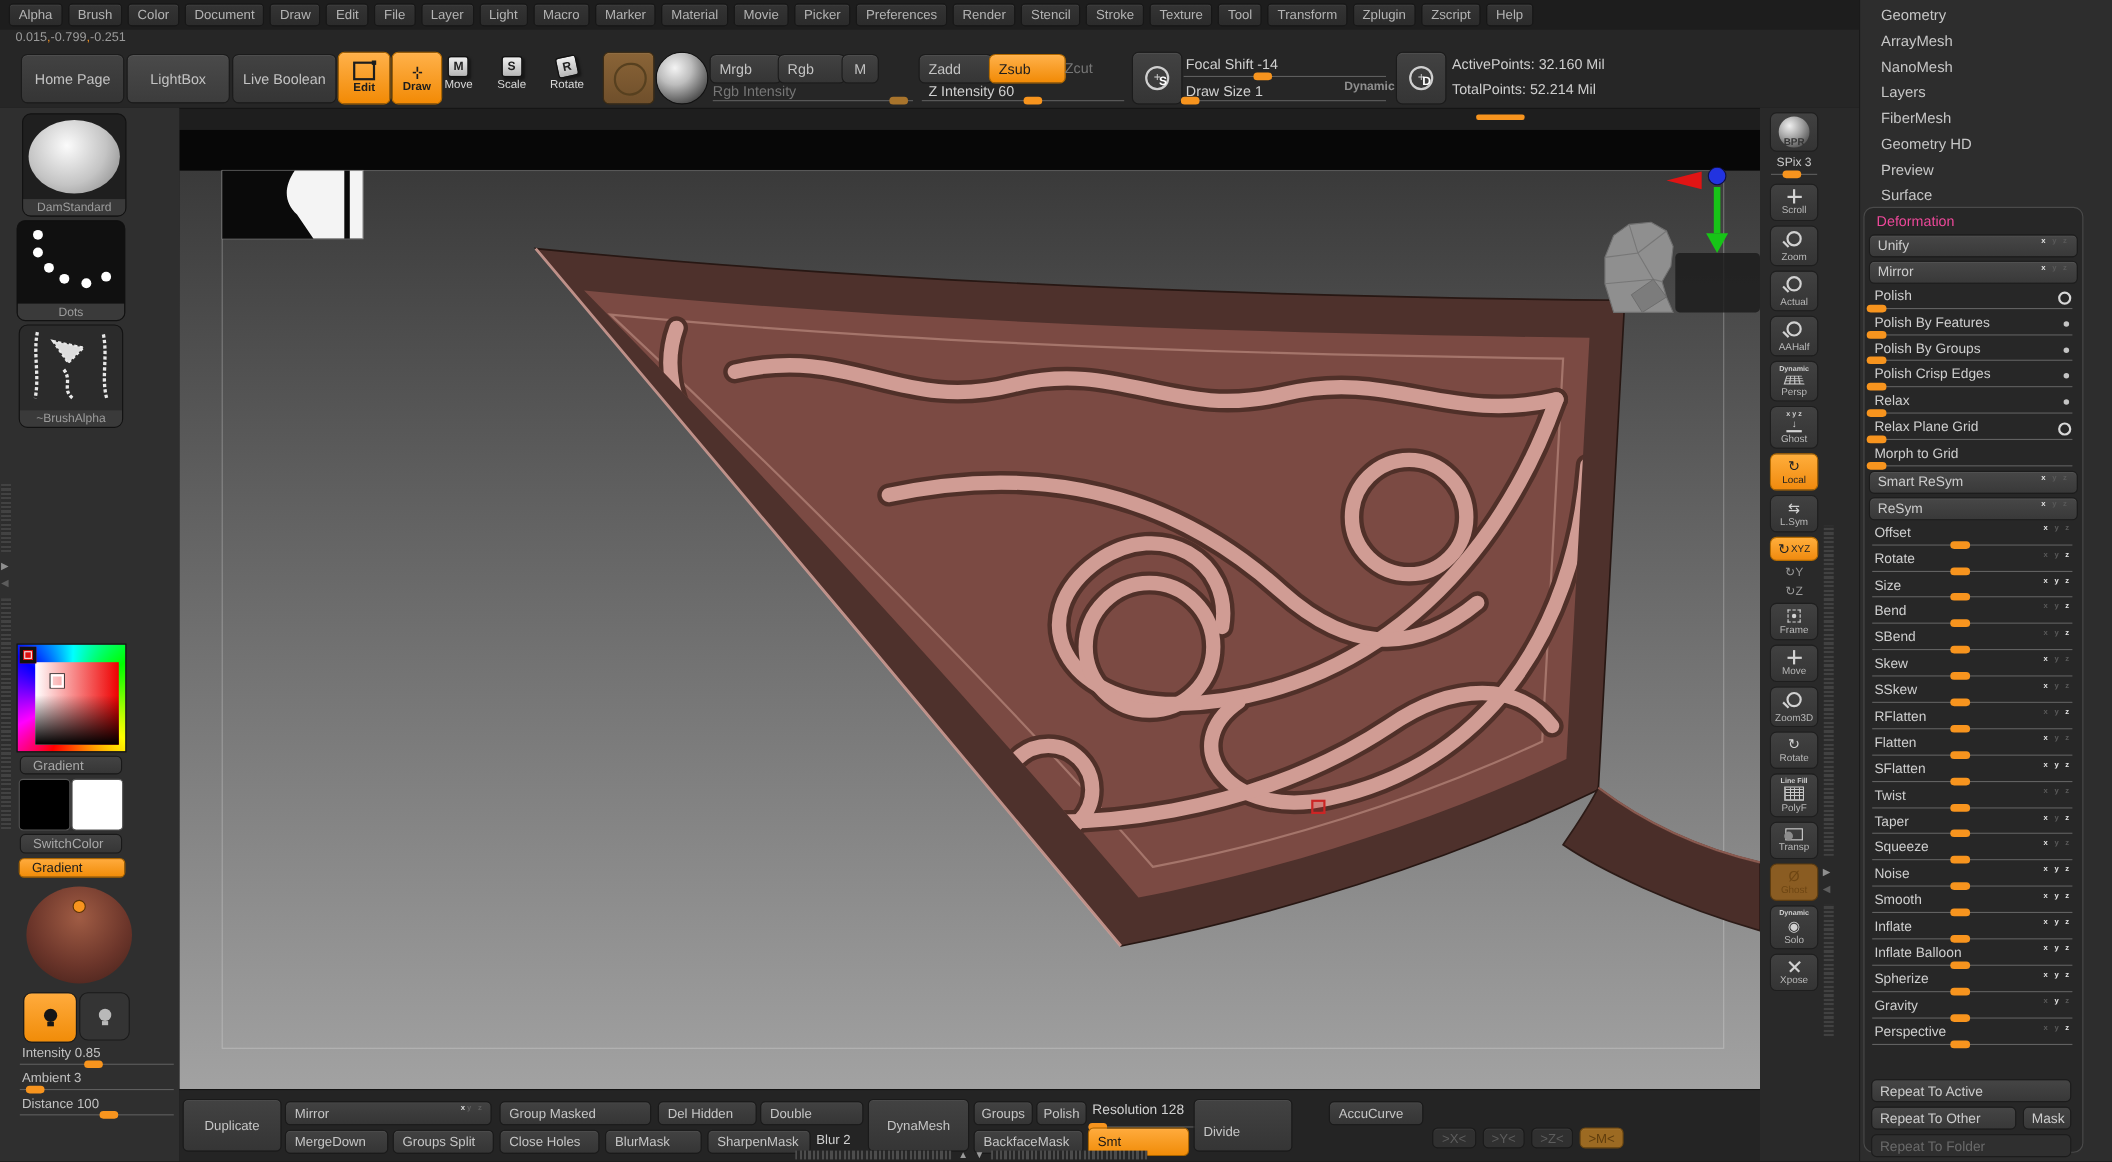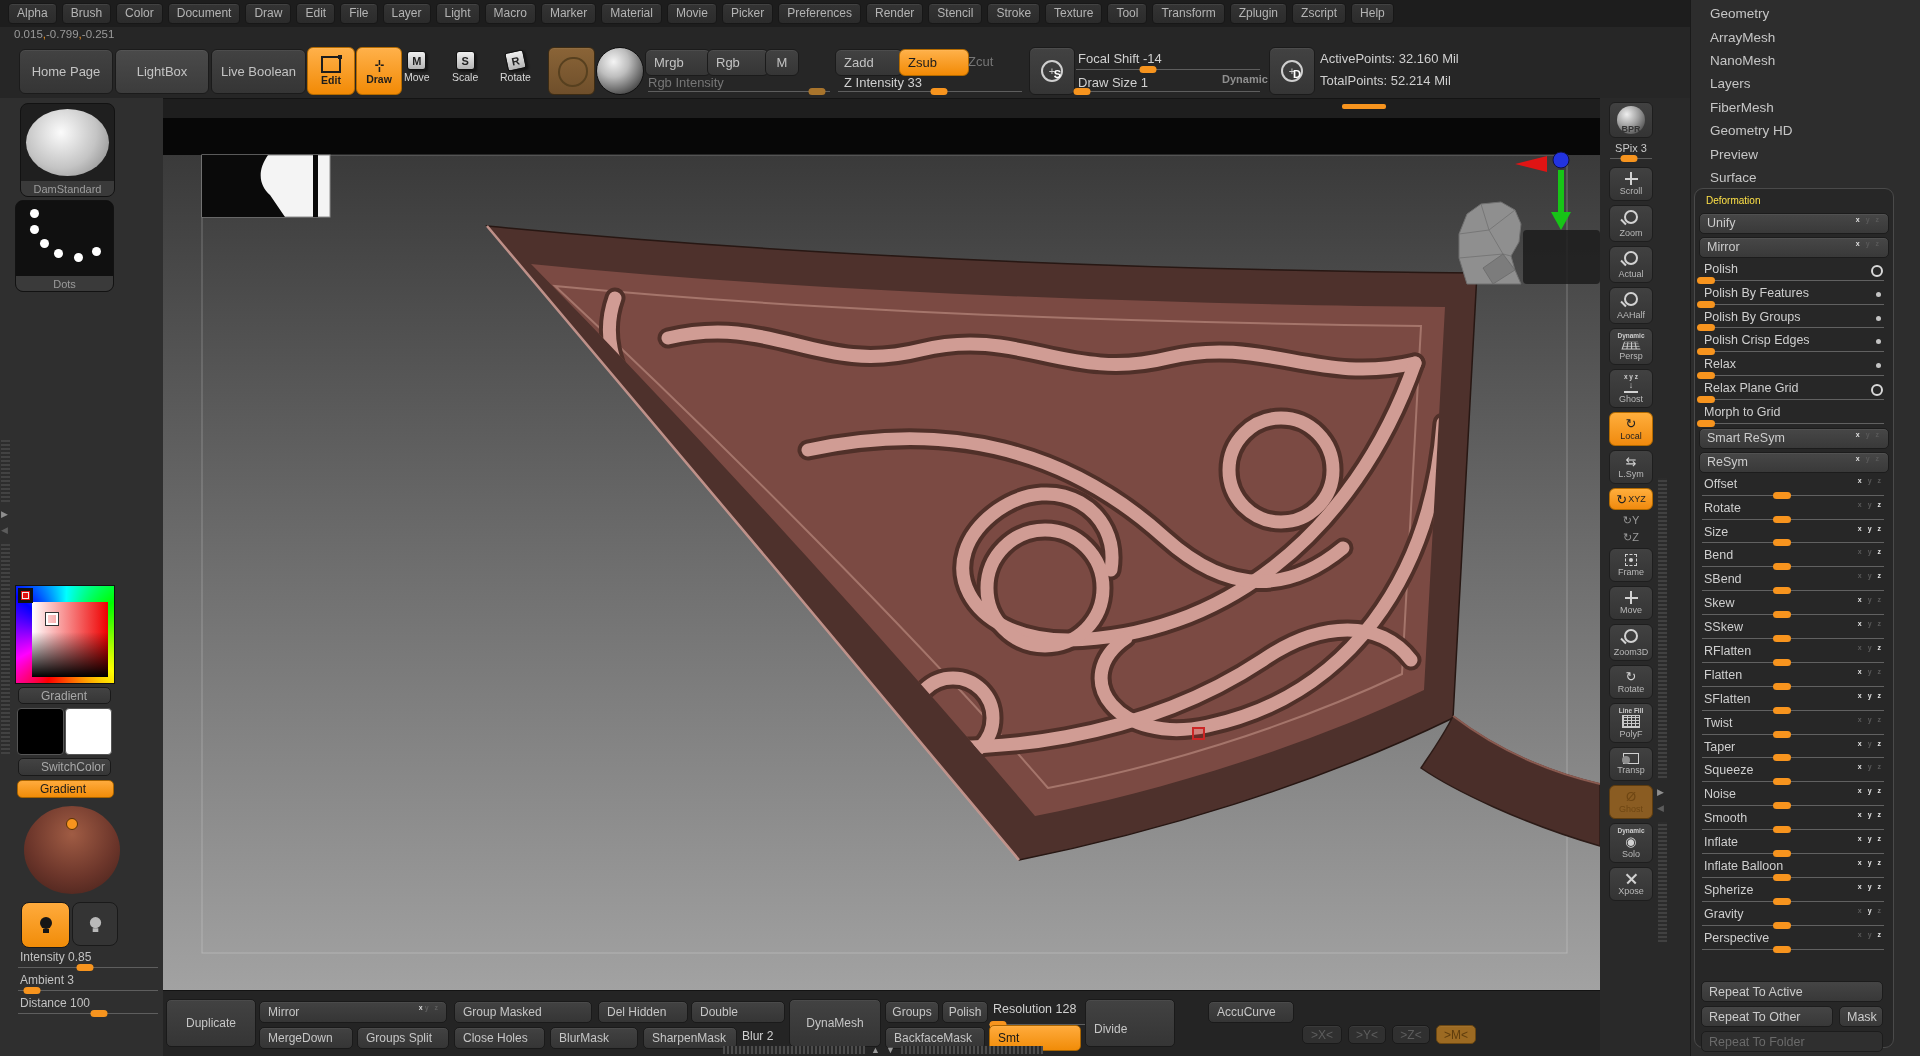--- a/index.html
+++ b/index.html
@@ -31,21 +31,21 @@
   .sbrush-ic{position:relative;color:#e2e2e2;}
   .sbrush-ic .ring{width:18px;height:18px;border:2px solid #cfcfcf;border-radius:50%;display:flex;align-items:center;justify-content:center;font-size:11px;color:#cfcfcf;}
   .sbrush-ic .key{position:absolute;right:2px;bottom:2px;font-size:11px;font-weight:bold;color:#fff;}
   .dynamic-lbl{position:absolute;font-size:11px;font-weight:bold;color:#8f8f8f;}
   #orange-dash{position:absolute;left:1342px;top:104px;width:44px;height:5px;background:#f7941e;border-radius:2px;}
   
   #left-tray{position:absolute;left:0;top:98px;width:163px;height:958px;background:#2f2f2f;}
   .thumb{position:absolute;background:#1f1f1f;border:1px solid #121212;border-radius:8px;overflow:hidden;}
   .thumb .img{position:absolute;inset:0;bottom:15px;}
   .thumb .lbl{position:absolute;left:0;right:0;bottom:0;height:15px;background:#3a3a3a;color:#9c9c9c;font-size:11px;display:flex;align-items:center;justify-content:center;white-space:nowrap;overflow:hidden;}
-  .tray-btn{position:absolute;background:linear-gradient(#434343,#363636);border:1px solid #191919;border-radius:5px;color:#a8a8a8;font-size:12px;display:flex;align-items:center;padding-left:22px;box-sizing:border-box;}
+  .tray-btn{position:absolute;background:linear-gradient(#434343,#363636);border:1px solid #191919;border-radius:5px;color:#a8a8a8;font-size:12px;display:flex;align-items:center;padding-left:11px;box-sizing:border-box;}
   .tray-btn.orange{background:linear-gradient(#ffab3d,#f18c08);color:#1c1c1c;border-color:#a96400;}
   .swatch{position:absolute;border:1px solid #555;border-radius:4px;}
   .mini-slider-lbl{position:absolute;font-size:12px;color:#c2c2c2;white-space:nowrap;}
   .divider-dots{position:absolute;width:9px;background:repeating-linear-gradient(0deg,#474747 0 2px,#2c2c2c 2px 4px);opacity:.8;}
   .div-arrow{position:absolute;font-size:9px;color:#8f8f8f;line-height:9px;}
   .bulb-btn{position:absolute;border-radius:8px;display:flex;align-items:center;justify-content:center;border:1px solid #1a1a1a;}
   .bulb-btn.on{background:linear-gradient(#ffab3d,#f18c08);color:#161616;}
   .bulb-btn.off{background:#343434;color:#b9b9b9;}
   
   #canvas{position:absolute;left:163px;top:118px;width:1437px;height:872px;}
@@ -91,21 +91,21 @@
   .ic-frame::before{content:"";position:absolute;inset:0;border:1px dashed #d2d2d2;}
   .ic-frame::after{content:"";position:absolute;left:4px;top:4px;width:4px;height:4px;border-radius:50%;background:#d2d2d2;}
   .ic-transp{width:14px;height:9px;border:1px solid #d2d2d2;position:relative;}
   .ic-transp::after{content:"";position:absolute;left:-2px;top:2px;width:8px;height:8px;border-radius:50%;background:#8d8d8d;}
   .ic-floor{width:14px;height:10px;border-bottom:2px solid #d2d2d2;text-align:center;font-size:9px;line-height:8px;color:#d2d2d2;}
   
   #right-panel{position:absolute;left:1690px;top:0;width:230px;height:1056px;background:#2d2d2d;border-left:1px solid #1a1a1a;}
   #sections{position:absolute;left:0;top:2px;width:230px;}
   .section-row{height:23.4px;display:flex;align-items:center;padding-left:19px;font-size:13.5px;color:#c6c6c6;}
   #deform-panel{position:absolute;left:3px;top:188px;width:200px;height:860px;background:#272727;border:1px solid #4a4a4a;border-radius:9px;box-sizing:border-box;}
-  #deform-title{height:22px;display:flex;align-items:center;padding-left:11px;font-size:10px;color:#fde047;}
+  #deform-title{height:22px;display:flex;align-items:center;padding-left:11px;font-size:13px;color:#ec4899;}
   #deform-items{position:absolute;left:3px;right:3px;top:23px;}
   .def-row{position:relative;height:23.9px;}
   .def-btn{position:absolute;inset:1px 1px 2px 1px;background:linear-gradient(#474747,#393939);border:1px solid #1c1c1c;border-radius:5px;color:#cccccc;font-size:12.5px;display:flex;align-items:center;padding-left:7px;box-shadow:inset 0 1px rgba(255,255,255,.06);}
   .def-lbl{position:absolute;left:6px;top:2px;font-size:12.5px;color:#cfcfcf;white-space:nowrap;}
   .def-track{position:absolute;left:4px;right:6px;bottom:3px;height:1px;background:#616161;}
   .def-handle{position:absolute;bottom:0;width:18px;height:7px;background:#f7941e;border-radius:4px;transform:translateX(-50%);}
   .def-xyz{position:absolute;right:7px;top:2px;font-size:7px;font-weight:bold;letter-spacing:2px;color:#595959;}
   .def-xyz .on{color:#e2e2e2;}
   .def-dot{position:absolute;right:9px;top:8px;width:5px;height:5px;border-radius:50%;background:#c4c4c4;}
   .def-circle{position:absolute;right:7px;top:5px;width:8px;height:8px;border-radius:50%;border:2px solid #d8d8d8;}
@@ -181,21 +181,21 @@
     <div class="tb-btn" style="left:707px;top:22px;width:52px;height:25px;justify-content:flex-start;padding-left:8px;">Rgb</div>
     <div class="tb-btn" style="left:765px;top:22px;width:32px;height:25px;">M</div>
     <div class="flat-label dim-label" style="left:648px;top:48px;">Rgb Intensity</div>
     <div class="track" style="left:648px;top:64px;width:182px;">
       <div class="handle dim" style="top: -3px; left: 93%;"></div>
     </div>
 
     <div class="tb-btn" style="left:835px;top:22px;width:58px;height:25px;justify-content:flex-start;padding-left:8px;">Zadd</div>
     <div class="tb-btn tb-orange" style="left:899px;top:22px;width:60px;height:25px;justify-content:flex-start;padding-left:8px;">Zsub</div>
     <div class="flat-label dim-label" style="left:968px;top:27px;">Zcut</div>
-    <div class="flat-label" style="left:844px;top:48px;">Z Intensity 33</div>
+    <div class="flat-label" style="left:844px;top:48px;">Z Intensity 60</div>
     <div class="track" style="left:838px;top:64px;width:184px;">
       <div class="handle" style="top: -3px; left: 55%;"></div>
     </div>
 
     <div class="tb-btn" style="left:1029px;top:20px;width:44px;height:46px;">
       <span class="sbrush-ic">
         <span class="ring">+</span>
           <span class="key">S</span>
       </span>
     </div>
@@ -306,20 +306,31 @@
       <div class="lbl">DamStandard</div>
     </div>
 
     <div class="thumb" style="left:15px;top:102px;width:97px;height:90px;background:#101010;">
       <div class="img" style="background:#101010;">
         <span style="position:absolute;left:14px;top:8px;width:9px;height:9px;border-radius:50%;background:#fff;box-shadow:0 16px 0 #fff, 10px 30px 0 #fff, 24px 40px 0 #fff, 44px 44px 0 #fff, 62px 38px 0 #fff;"></span>
       </div>
       <div class="lbl">Dots</div>
     </div>
 
+    <div class="thumb" style="left:17px;top:197px;width:93px;height:92px;background:#2b2b2b;">
+      <svg class="img" width="91" height="75">
+        <g stroke="#e8e8e8" fill="none" stroke-dasharray="3 2">
+          <path d="M 16,6 C 12,25 18,45 14,66" stroke-width="3"></path>
+          <path d="M 76,8 C 80,28 74,48 79,66" stroke-width="3"></path>
+          <path d="M 30,14 L 44,34 L 58,20 Z" stroke-width="2" fill="#ddd"></path>
+          <path d="M 40,40 C 48,50 38,58 48,66" stroke-width="3"></path>
+        </g>
+      </svg>
+      <div class="lbl">~BrushAlpha</div>
+    </div>
 
 
 
     <div class="abs" style="left:15px;top:487px;width:98px;height:97px;background:conic-gradient(from 200deg,#f00,#f0f 12%,#00f 30%,#0ff 45%,#0f0 60%,#ff0 80%,#f00);border:1px solid #111;">
       <div class="abs" style="left:16px;top:16px;right:6px;bottom:6px;background:linear-gradient(to top,#000,rgba(0,0,0,0) 60%),linear-gradient(to right,#fff,#e00);"></div>
       <div class="abs" style="left:2px;top:2px;width:15px;height:15px;background:#e01010;border:3px solid #111;box-sizing:border-box;outline:1px solid #eee;outline-offset:-5px;"></div>
       <div class="abs" style="left:30px;top:27px;width:8px;height:8px;border:2px solid #fff;box-shadow:0 0 0 1px #333;"></div>
     </div>
     <div class="tray-btn" style="left:18px;top:589px;width:93px;height:17px;">Gradient</div>
     <div class="swatch" style="left:17px;top:610px;width:45px;height:45px;background:#000;"></div>

